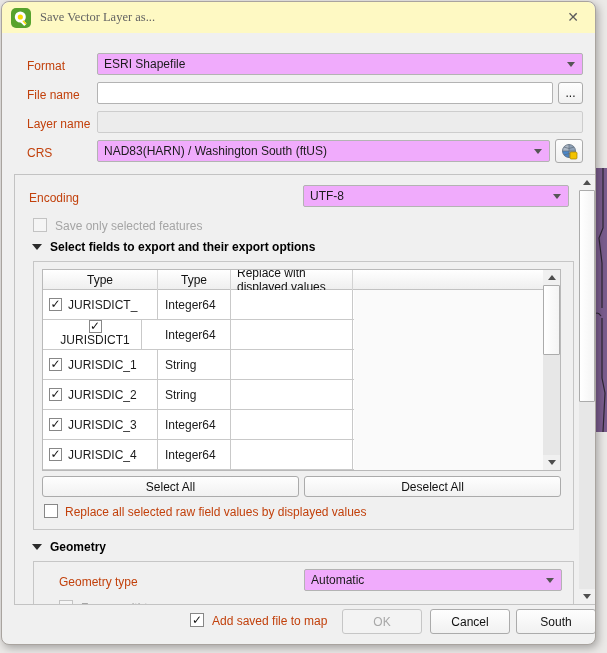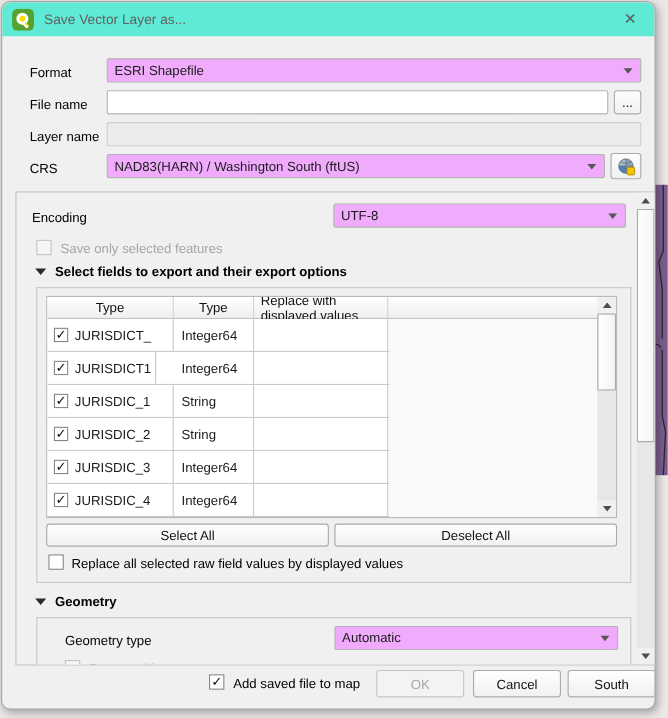--- a/index.html
+++ b/index.html
@@ -10,27 +10,27 @@
   
   .map-strip { position:absolute; left:593px; top:168px; width:14px; height:264px;
     background:#7b5d8e; z-index:0; }
   .map-strip svg { position:absolute; left:0; top:0; }
 
   
   .dialog { position:absolute; left:1px; top:1px; width:595px; height:644px;
     background:#f0f0f0; border:1px solid #a9a49f; border-radius:8px;
     box-shadow:2px 3px 8px rgba(0,0,0,.30); z-index:1; overflow:hidden; }
 
-  .titlebar { position:absolute; left:0; top:0; right:0; height:31px; background:#5eead4;
-    border-radius:8px 8px 0 0; display:flex; align-items:center; padding:0 9px; }
+  .titlebar { position:absolute; left:0; top:0; right:0; height:31px; background:#fef9c3;
+    border-radius:8px 8px 0 0; display:flex; align-items:center; padding:0 9px;font-family:Liberation Serif, serif; }
   .titlebar .title { margin-left:9px; color:#636363; font-size:12.5px; }
   .close-btn { margin-left:auto; width:26px; height:22px; display:flex; align-items:center;
     justify-content:center; color:#5c5c5c; font-size:14px; cursor:default; }
 
-  .lbl { position:absolute; color:#000000; }
+  .lbl { position:absolute; color:#c2410c; }
 
   
   .combo { position:absolute; height:22px; background:#f0abfc; border:1px solid #b3b3b3;
     border-radius:2px; display:flex; align-items:center; padding:0 22px 0 6px; }
   .combo .arrow { position:absolute; right:7px; top:8px; width:0; height:0;
     border-left:4px solid transparent; border-right:4px solid transparent;
     border-top:5px solid #555; }
 
   .txtinput { position:absolute; height:22px; background:#fff; border:1px solid #b3b3b3;
     border-radius:2px; padding:0 5px; font:inherit; }
@@ -172,21 +172,21 @@
         <div class="rows" id="field-rows">
             <div class="frow" style="top: 0px;">
               <div class="fcell" style="left: 0px; width: 115px;">
                 <span class="cb on"></span>
                 <span class="nm">JURISDICT_</span>
               </div>
               <div class="fcell" style="left: 115px; width: 73px; padding-left: 7px;">Integer64</div>
               <div class="fcell" style="left: 188px; width: 122px;"></div>
             </div>
             <div class="frow" style="top: 30px;">
-              <div class="fcell" style="left: 0px; width: 99px;">
+              <div class="fcell" style="left: 0px; width: 99px; flex-direction: column;">
                 <span class="cb on"></span>
                 <span class="nm">JURISDICT1</span>
               </div>
               <div class="fcell" style="left: 115px; width: 73px; padding-left: 7px;">Integer64</div>
               <div class="fcell" style="left: 188px; width: 122px;"></div>
             </div>
             <div class="frow" style="top: 60px;">
               <div class="fcell" style="left: 0px; width: 115px;">
                 <span class="cb on"></span>
                 <span class="nm">JURISDIC_1</span>

